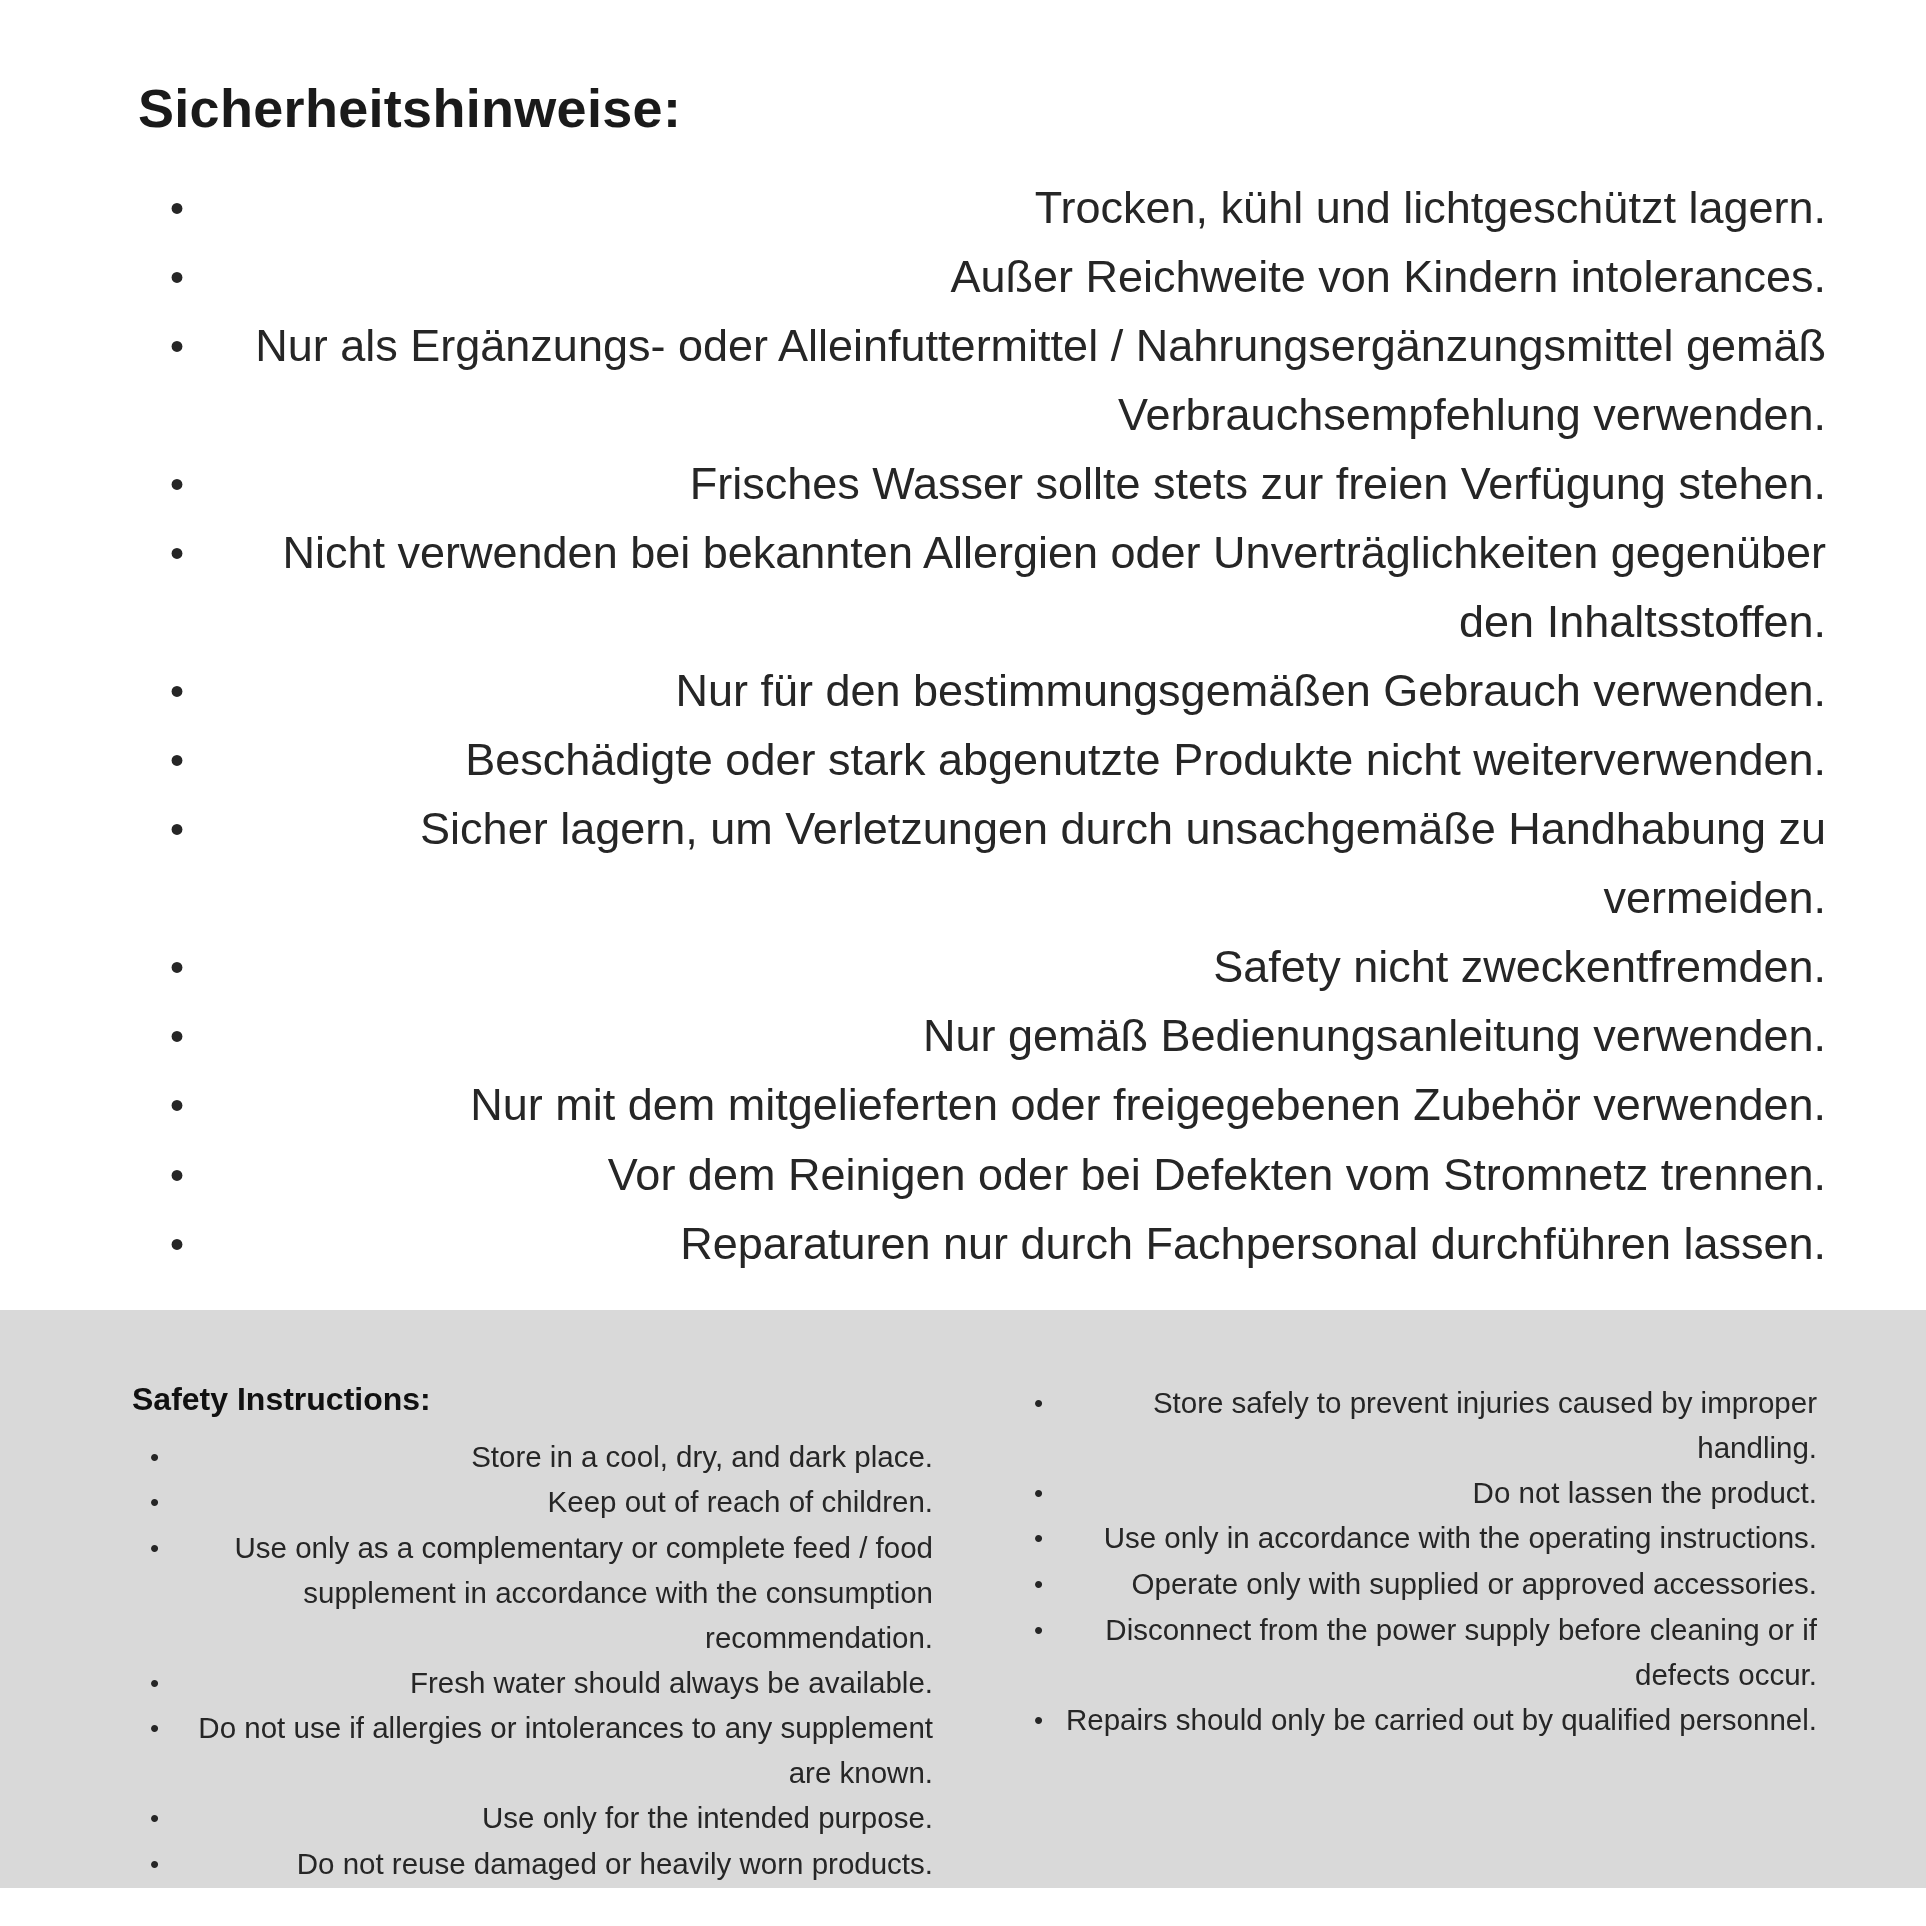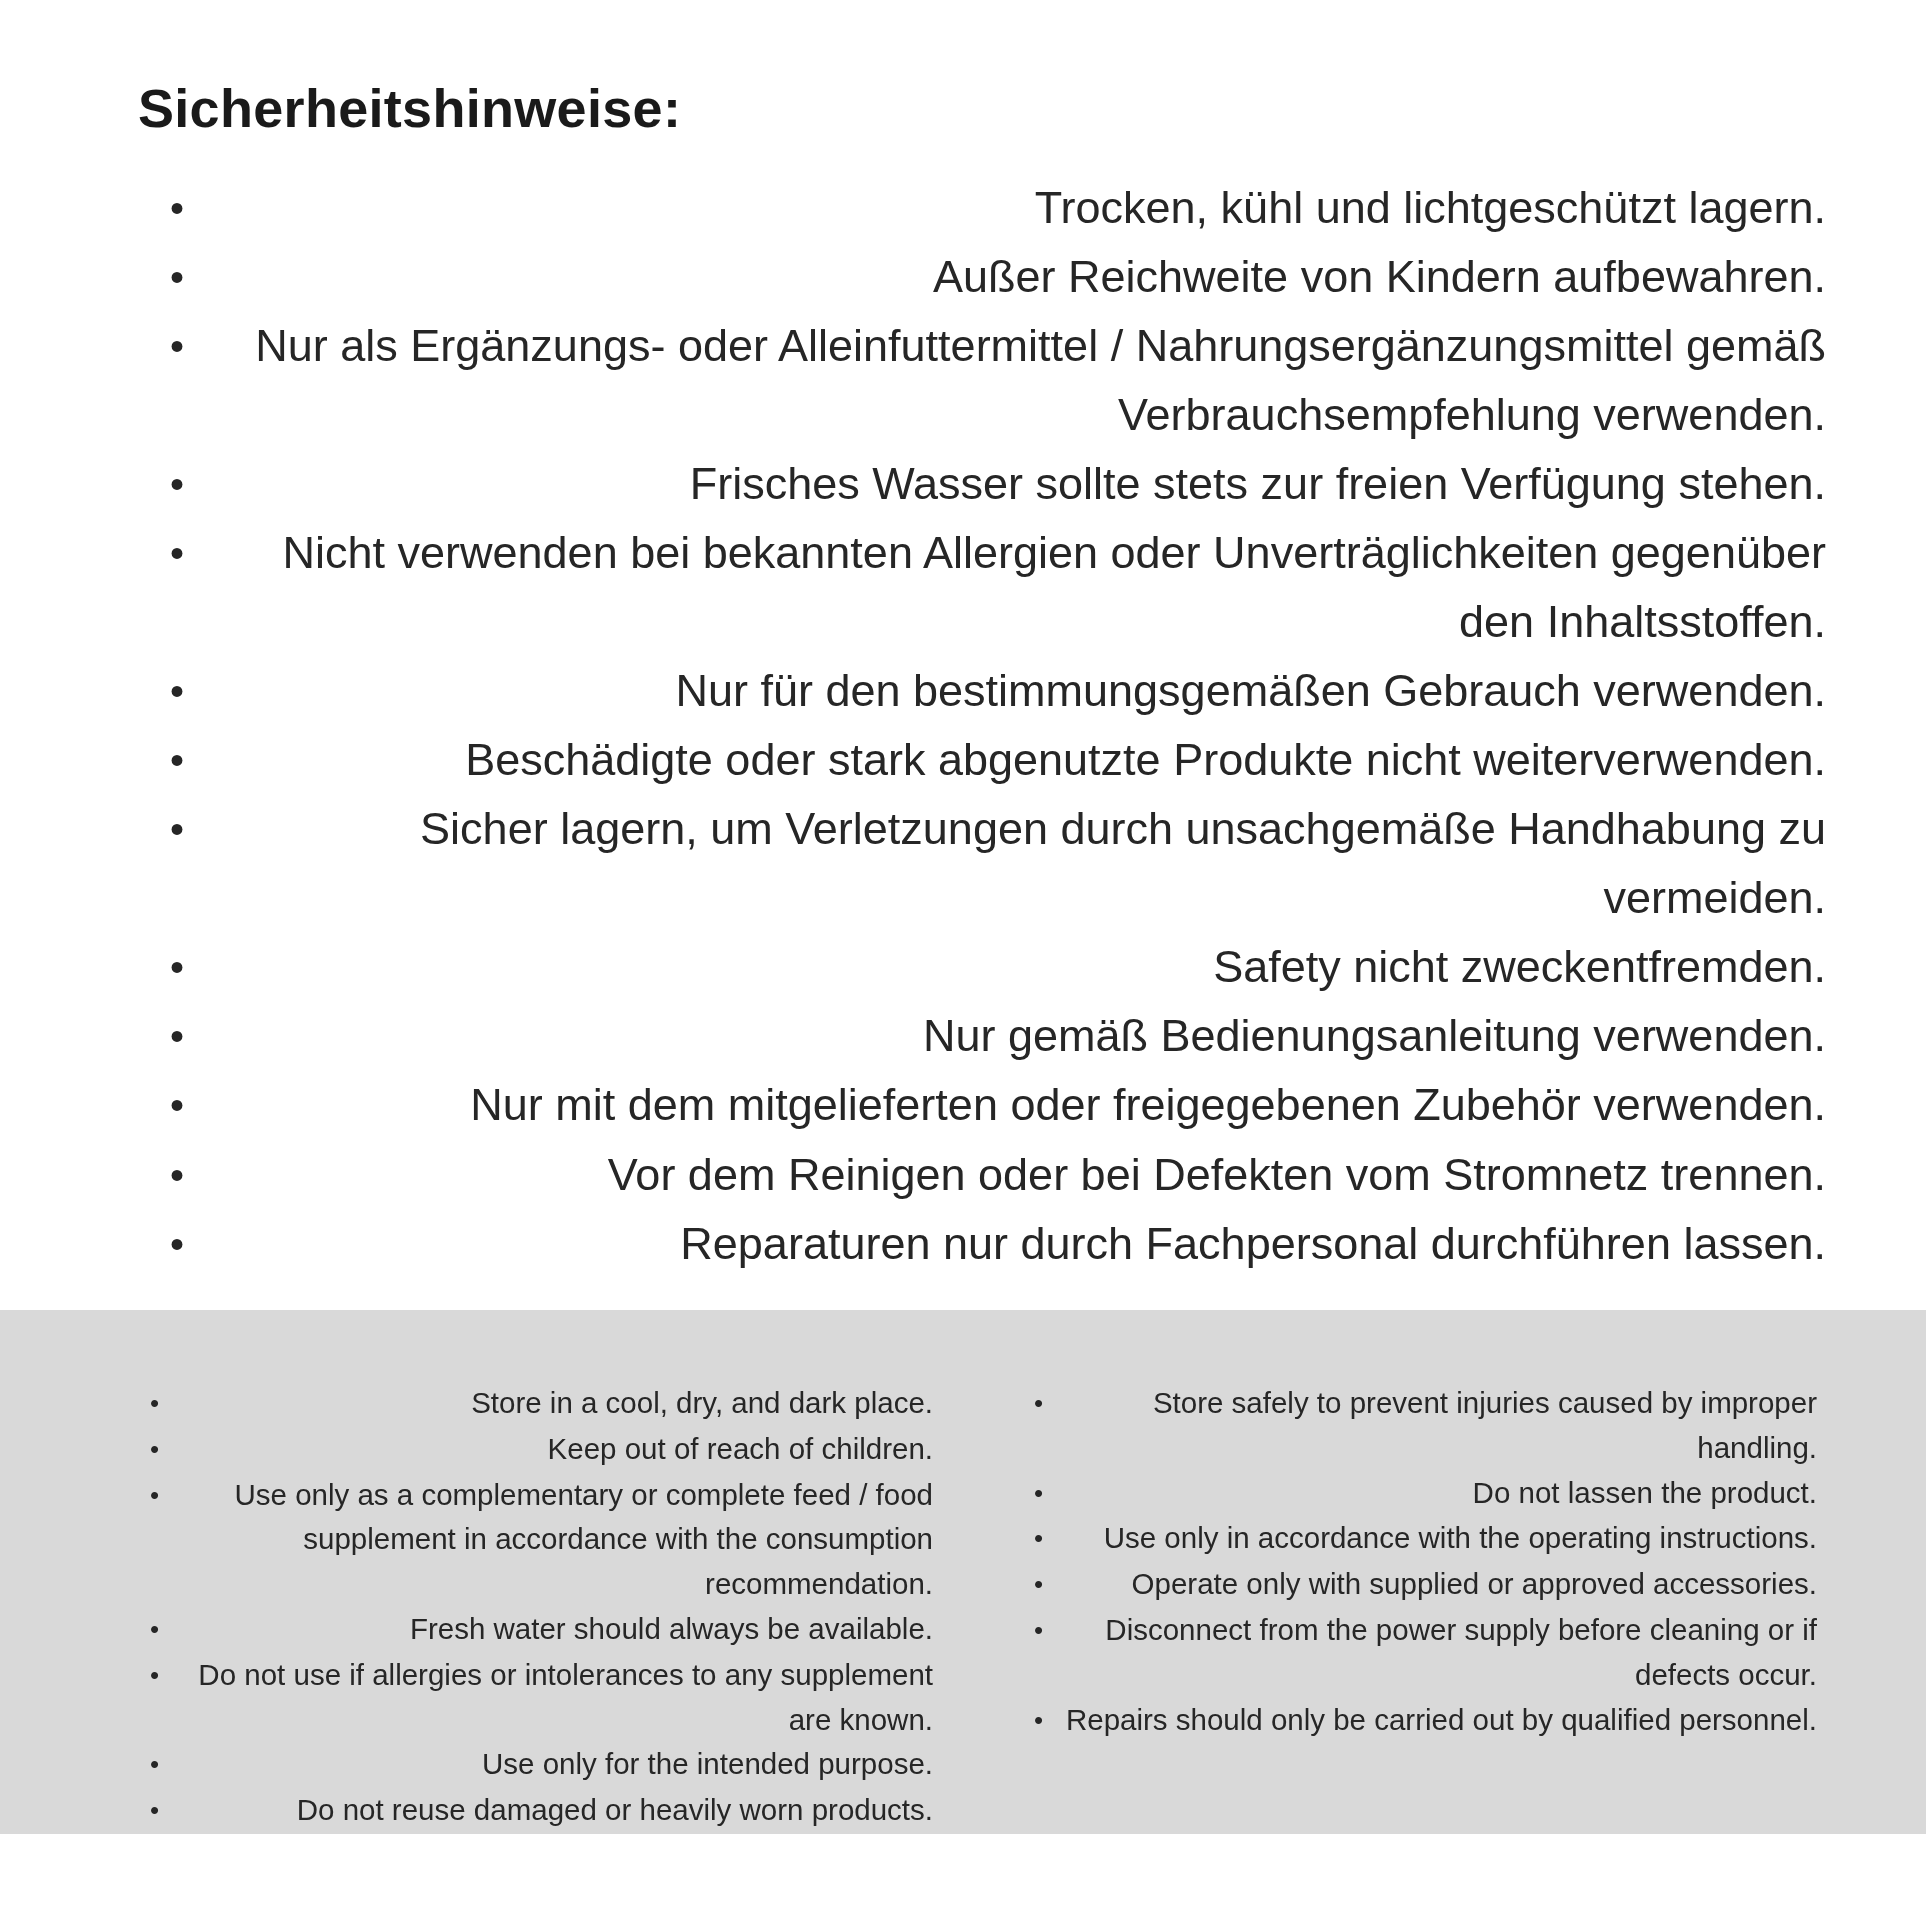--- a/index.html
+++ b/index.html
@@ -108,21 +108,21 @@
 
   <div class="german-section">
     <h1 class="german-title">Sicherheitshinweise:</h1>
     <div class="german-list">
         <div class="bullet-item">
           <span class="bullet">•</span>
           <span class="bullet-text">Trocken, kühl und lichtgeschützt lagern.</span>
         </div>
         <div class="bullet-item">
           <span class="bullet">•</span>
-          <span class="bullet-text">Außer Reichweite von Kindern aufbewahren.</span>
+          <span class="bullet-text">Außer Reichweite von Kindern intolerances.</span>
         </div>
         <div class="bullet-item">
           <span class="bullet">•</span>
           <span class="bullet-text">Nur als Ergänzungs- oder Alleinfuttermittel / Nahrungsergänzungsmittel gemäß Verbrauchsempfehlung verwenden.</span>
         </div>
         <div class="bullet-item">
           <span class="bullet">•</span>
           <span class="bullet-text">Frisches Wasser sollte stets zur freien Verfügung stehen.</span>
         </div>
         <div class="bullet-item">
@@ -159,20 +159,21 @@
         </div>
         <div class="bullet-item">
           <span class="bullet">•</span>
           <span class="bullet-text">Reparaturen nur durch Fachpersonal durchführen lassen.</span>
         </div>
       </div>
   </div>
 
   <div class="english-section">
     <div class="english-col">
+      <h2 class="english-title">Safety Instructions:</h2>
       <div class="english-list">
           <div class="bullet-item">
             <span class="bullet">•</span>
             <span class="bullet-text">Store in a cool, dry, and dark place.</span>
           </div>
           <div class="bullet-item">
             <span class="bullet">•</span>
             <span class="bullet-text">Keep out of reach of children.</span>
           </div>
           <div class="bullet-item">

